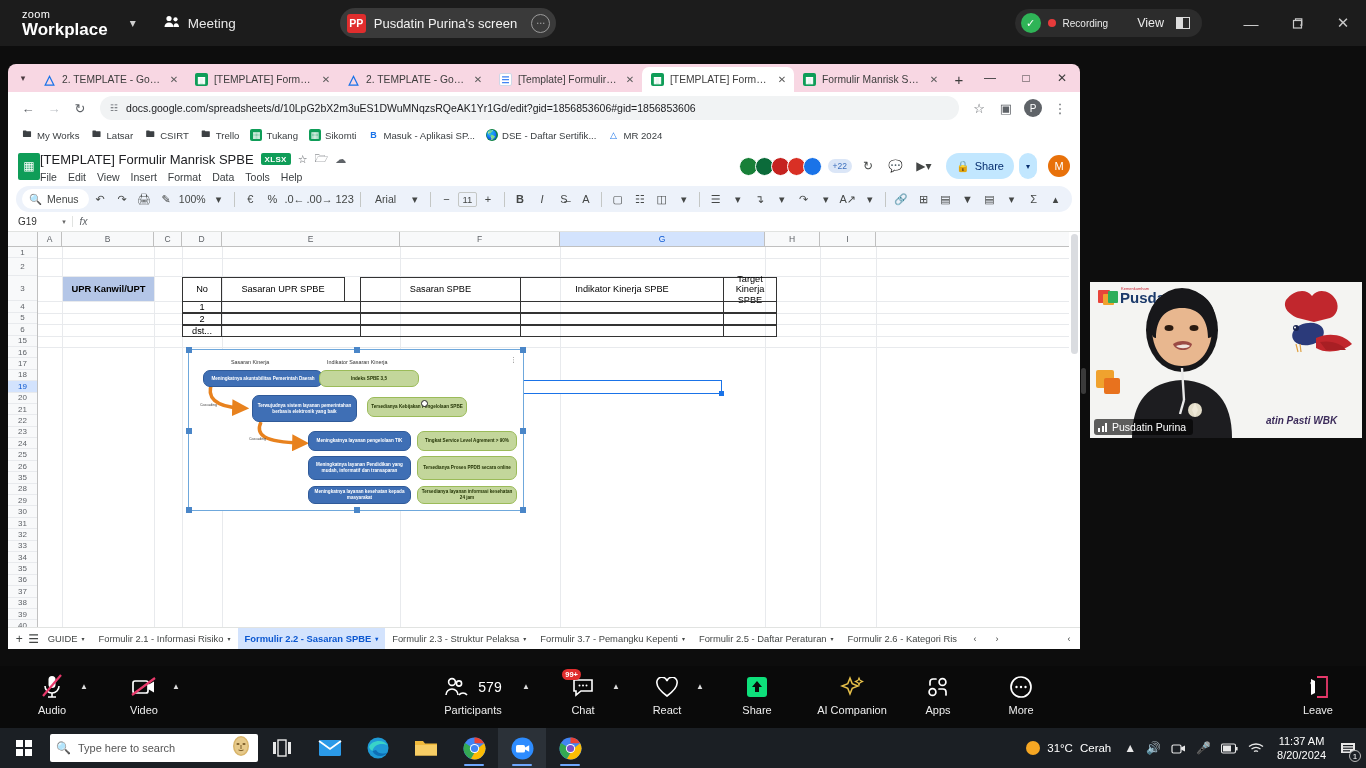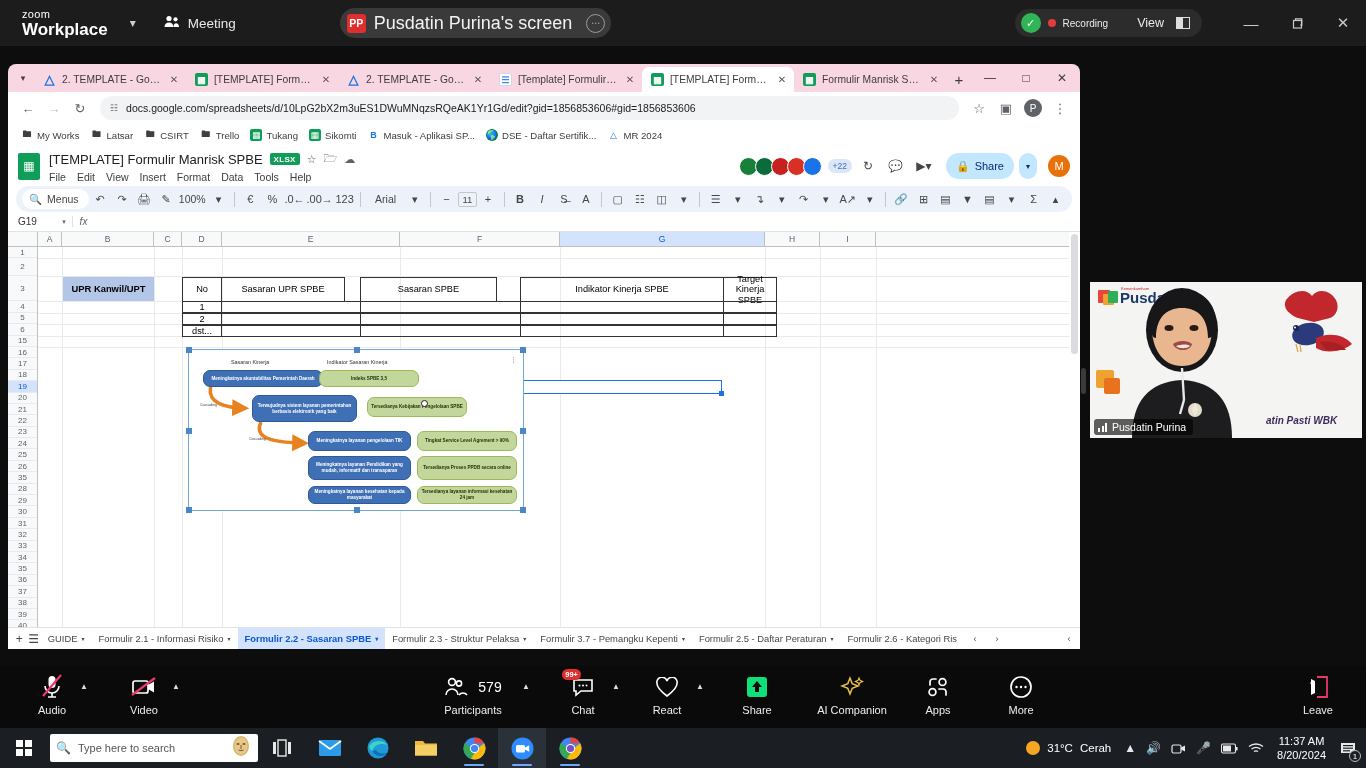--- a/index.html
+++ b/index.html
@@ -20,21 +20,21 @@
   .zoom-logo .zl1 { font-size: 11px; letter-spacing: .3px; display: block; }
   .zoom-logo .zl2 { font-size: 17px; font-weight: bold; display: block; margin-top: 1px;}
   .zoom-caret { margin-left: 22px; color: #cfcfcf; font-size: 12px; }
   .zoom-meeting { margin-left: 28px; display: flex; align-items: center; gap: 8px; color: #e8e8e8; font-size: 13.5px;}
   .zoom-sharepill {
     margin-left: 104px; height: 30px; border-radius: 15px; background: #3a3a3a;
     display: flex; align-items: center; gap: 8px; padding: 0 6px 0 7px;
   }
   .pp-badge { width: 19px; height: 19px; border-radius: 3px; background: #e02d2d; color: #fff;
     font-size: 10.5px; font-weight: bold; display: flex; align-items: center; justify-content: center; }
-  .zoom-sharepill .sp-txt { color: #f2f2f2; font-size: 18px; }
+  .zoom-sharepill .sp-txt { color: #f2f2f2; font-size: 13px; }
   .dots-circle { width: 19px; height: 19px; border-radius: 50%; border: 1px solid #9a9a9a;
     display: flex; align-items: center; justify-content: center; color: #cfcfcf; font-size: 9px; margin-left: 6px;}
   .zoom-right { margin-left: auto; display: flex; align-items: center; }
   .rec-pill { height: 28px; background: #2c2c2c; border-radius: 14px; display: flex; align-items: center;
     gap: 7px; padding: 0 12px 0 6px; }
   .shield { width: 20px; height: 20px; border-radius: 50%; background: #2fb457; color: #fff;
     display:flex; align-items:center; justify-content:center; font-size: 11px;}
   .rec-dot { width: 8px; height: 8px; border-radius: 50%; background: #e63b3b; }
   .rec-txt { color: #eaeaea; font-size: 10px; }
   .view-txt { color: #eaeaea; font-size: 12.5px; margin-left: 22px; }
@@ -86,21 +86,21 @@
   .bm { display: flex; align-items: center; gap: 4px; padding: 0 5px; height: 19px;
     font-size: 9.6px; color: #3c4043; white-space: nowrap; }
   .bm .bmico { width: 12px; height: 12px; flex:0 0 12px; display:flex;align-items:center;justify-content:center;
     font-size: 9px; border-radius: 2px;}
 
   
   .gs { position: absolute; left: 0; top: 82px; width: 1072px; height: 503px; background: #fff; }
   .gs-head { height: 40px; display: flex; align-items: center; padding: 0 10px; }
   .gs-icon { width: 22px; height: 27px; background: #0f9d58; border-radius: 2px; color: #fff;
     display:flex;align-items:center;justify-content:center;font-size: 12px; }
-  .gs-titleblock { margin-left: 9px; }
+  .gs-titleblock { margin-left: 0; }
   .gs-titlerow { display: flex; align-items: center; gap: 7px; }
   .gs-title { font-size: 13px; color: #202124; }
   .xlsx-badge { background: #0f9d58; color: #fff; font-size: 8px; font-weight: bold;
     padding: 1.5px 4px; border-radius: 2px; letter-spacing: .3px;}
   .gs-ti { color: #5f6368; font-size: 11px; }
   .gs-menus { display: flex; gap: 11px; margin-top: 2px; }
   .gs-menus span { font-size: 10.5px; color: #3c4043; }
   .gs-headright { margin-left: auto; display: flex; align-items: center; gap: 4px; }
   .collab { display: flex; }
   .collab i { width: 19px; height: 19px; border-radius: 50%; display: block; margin-left: -3px;
@@ -568,21 +568,21 @@
             <div class="gline-h" style="top:66px"></div>
             <div class="gline-h" style="top:77px"></div>
             <div class="gline-h" style="top:89px"></div>
             <div class="gline-h" style="top:100px"></div>
 
 
             <div class="cell-abs upr-cell" style="left:25px;top:30px;width:91px;height:24px;">UPR Kanwil/UPT</div>
 
             <div class="cell-abs bdr" style="left:144px;top:30px;width:40px;height:25px;">No</div>
             <div class="cell-abs bdr" style="left:183px;top:30px;width:124px;height:25px;">Sasaran UPR SPBE</div>
-            <div class="cell-abs bdr" style="left:322px;top:30px;width:137px;height:25px;">Sasaran SPBE</div>
+            <div class="cell-abs bdr" style="left:322px;top:30px;width:161px;height:25px;">Sasaran SPBE</div>
             <div class="cell-abs bdr" style="left:482px;top:30px;width:204px;height:25px;">Indikator Kinerja SPBE</div>
             <div class="cell-abs bdr" style="left:685px;top:30px;width:54px;height:25px;">Target Kinerja SPBE</div>
 
             <div class="cell-abs bdr" style="left:144px;top:54px;width:40px;height:12px;">1</div>
             <div class="cell-abs bdr" style="left:183px;top:54px;width:140px;height:12px;"></div>
             <div class="cell-abs bdr" style="left:322px;top:54px;width:161px;height:12px;"></div>
             <div class="cell-abs bdr" style="left:482px;top:54px;width:204px;height:12px;"></div>
             <div class="cell-abs bdr" style="left:685px;top:54px;width:54px;height:12px;"></div>
 
             <div class="cell-abs bdr" style="left:144px;top:66px;width:40px;height:12px;">2</div>

